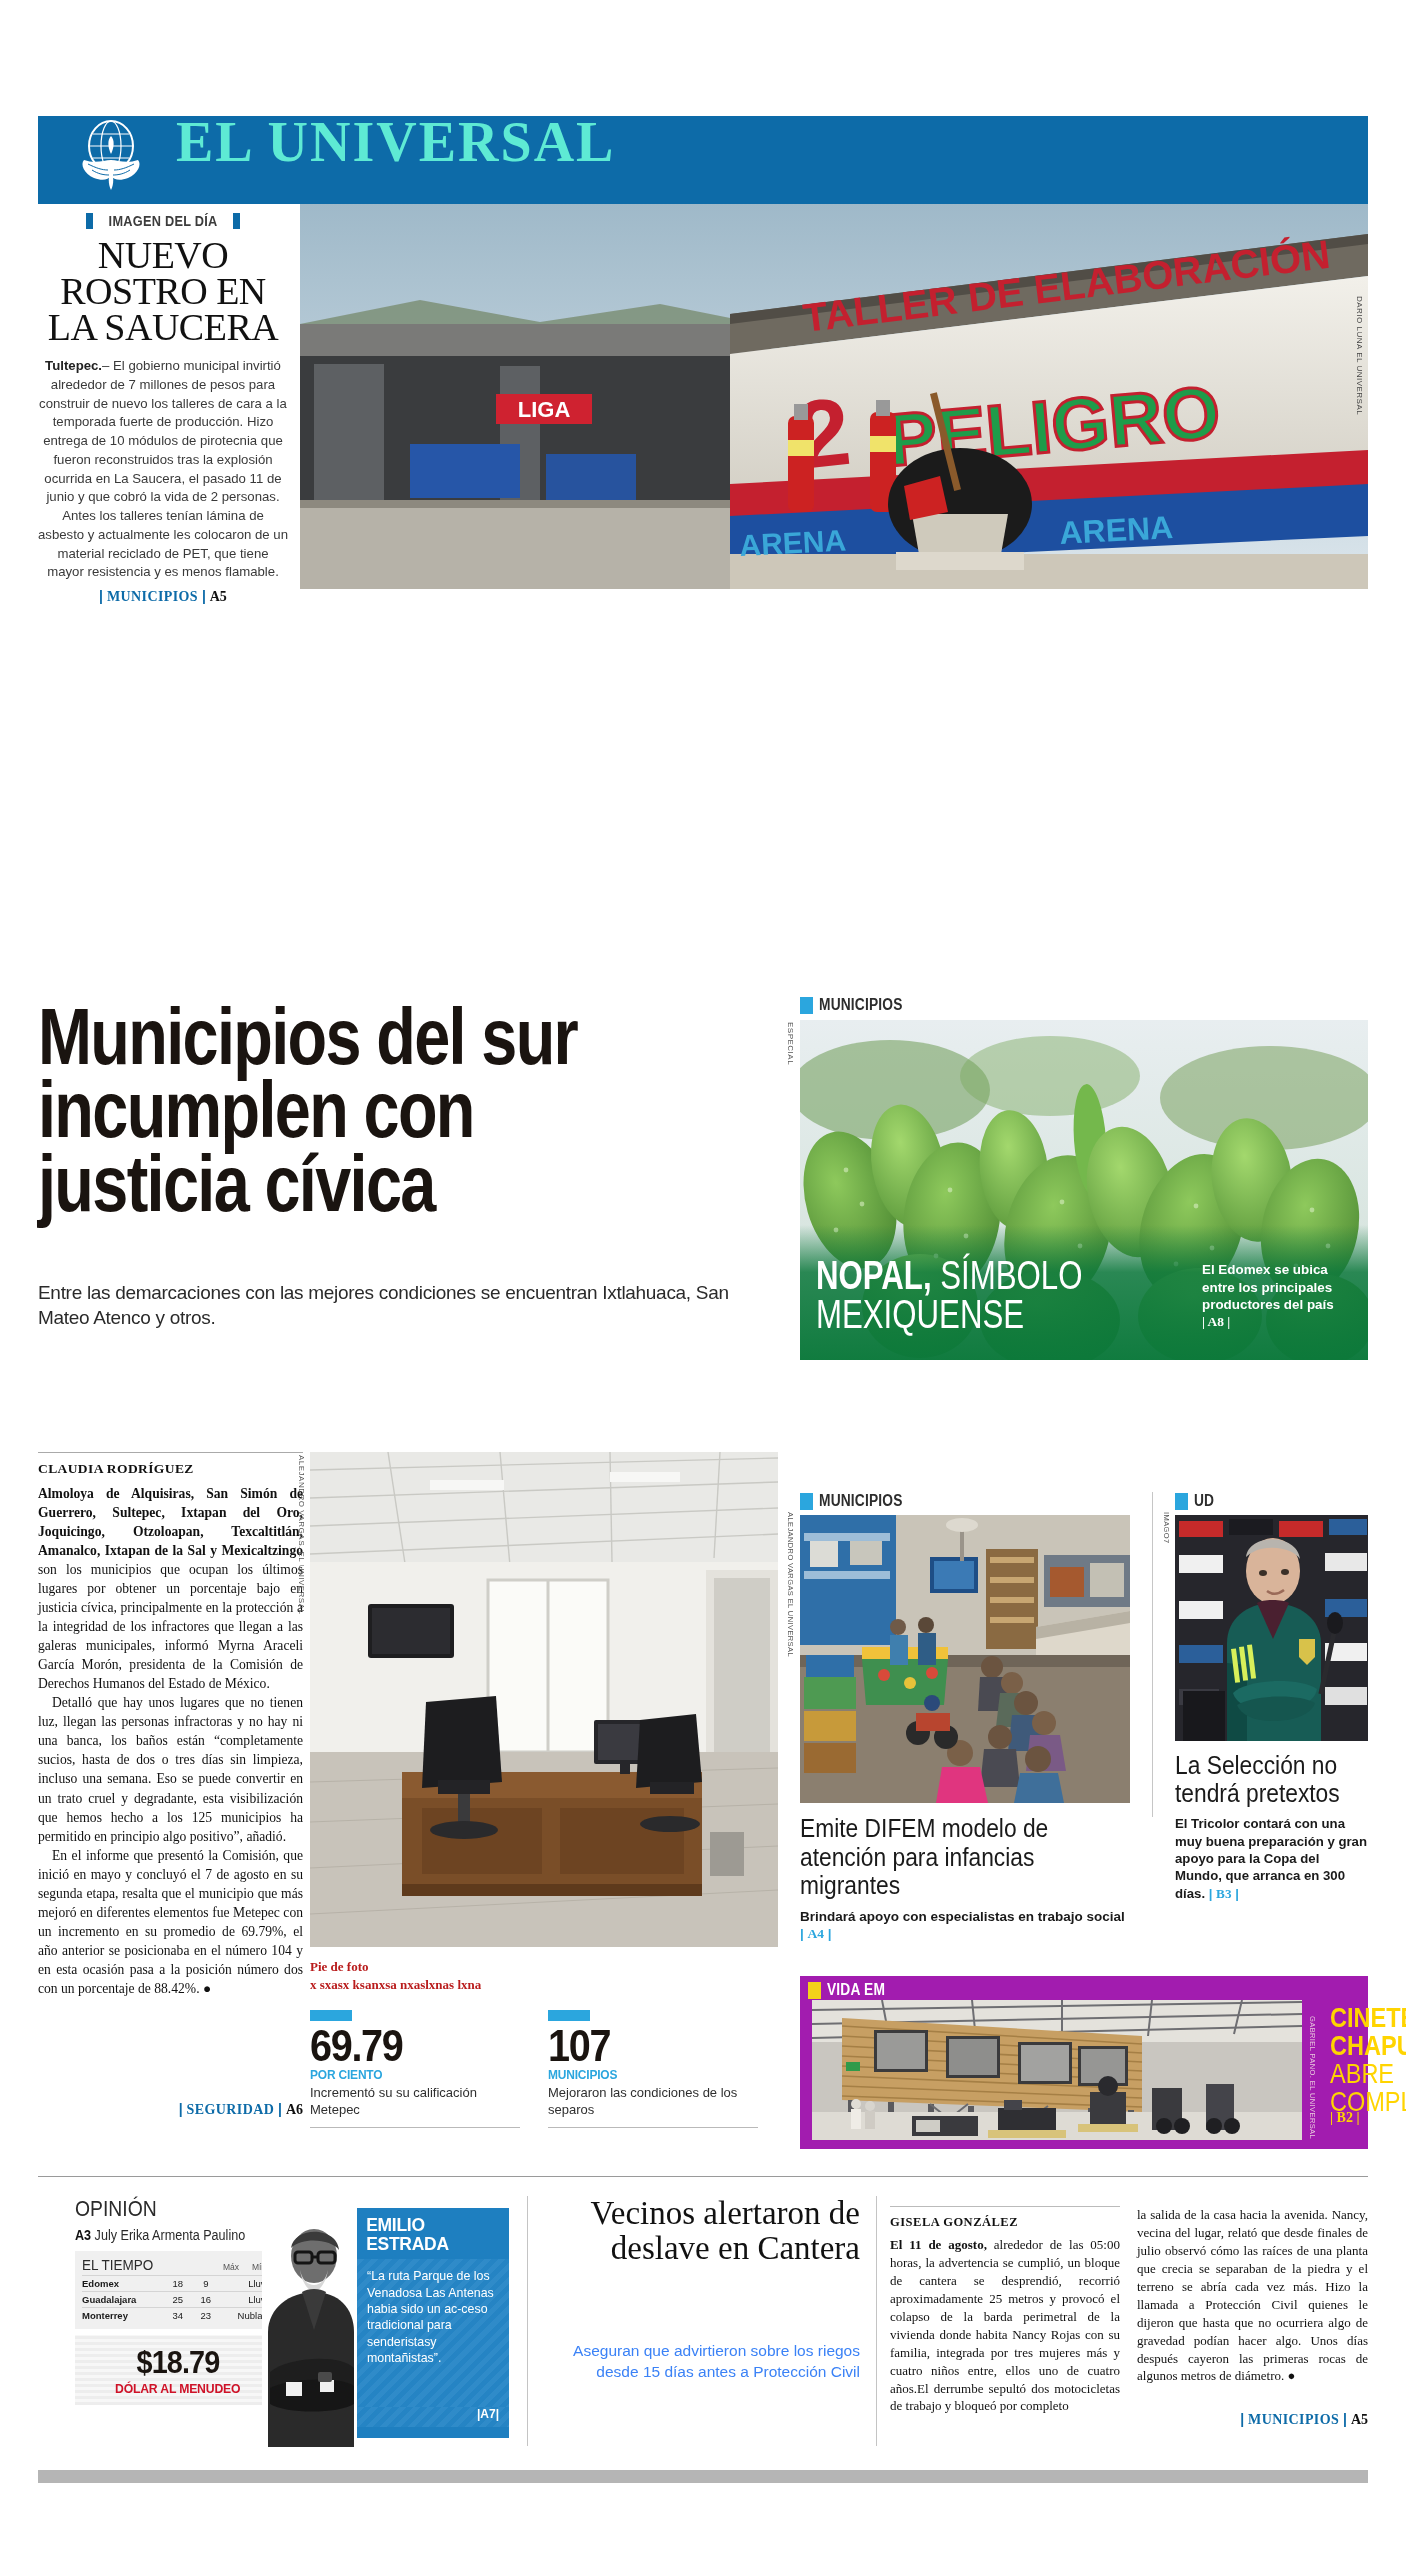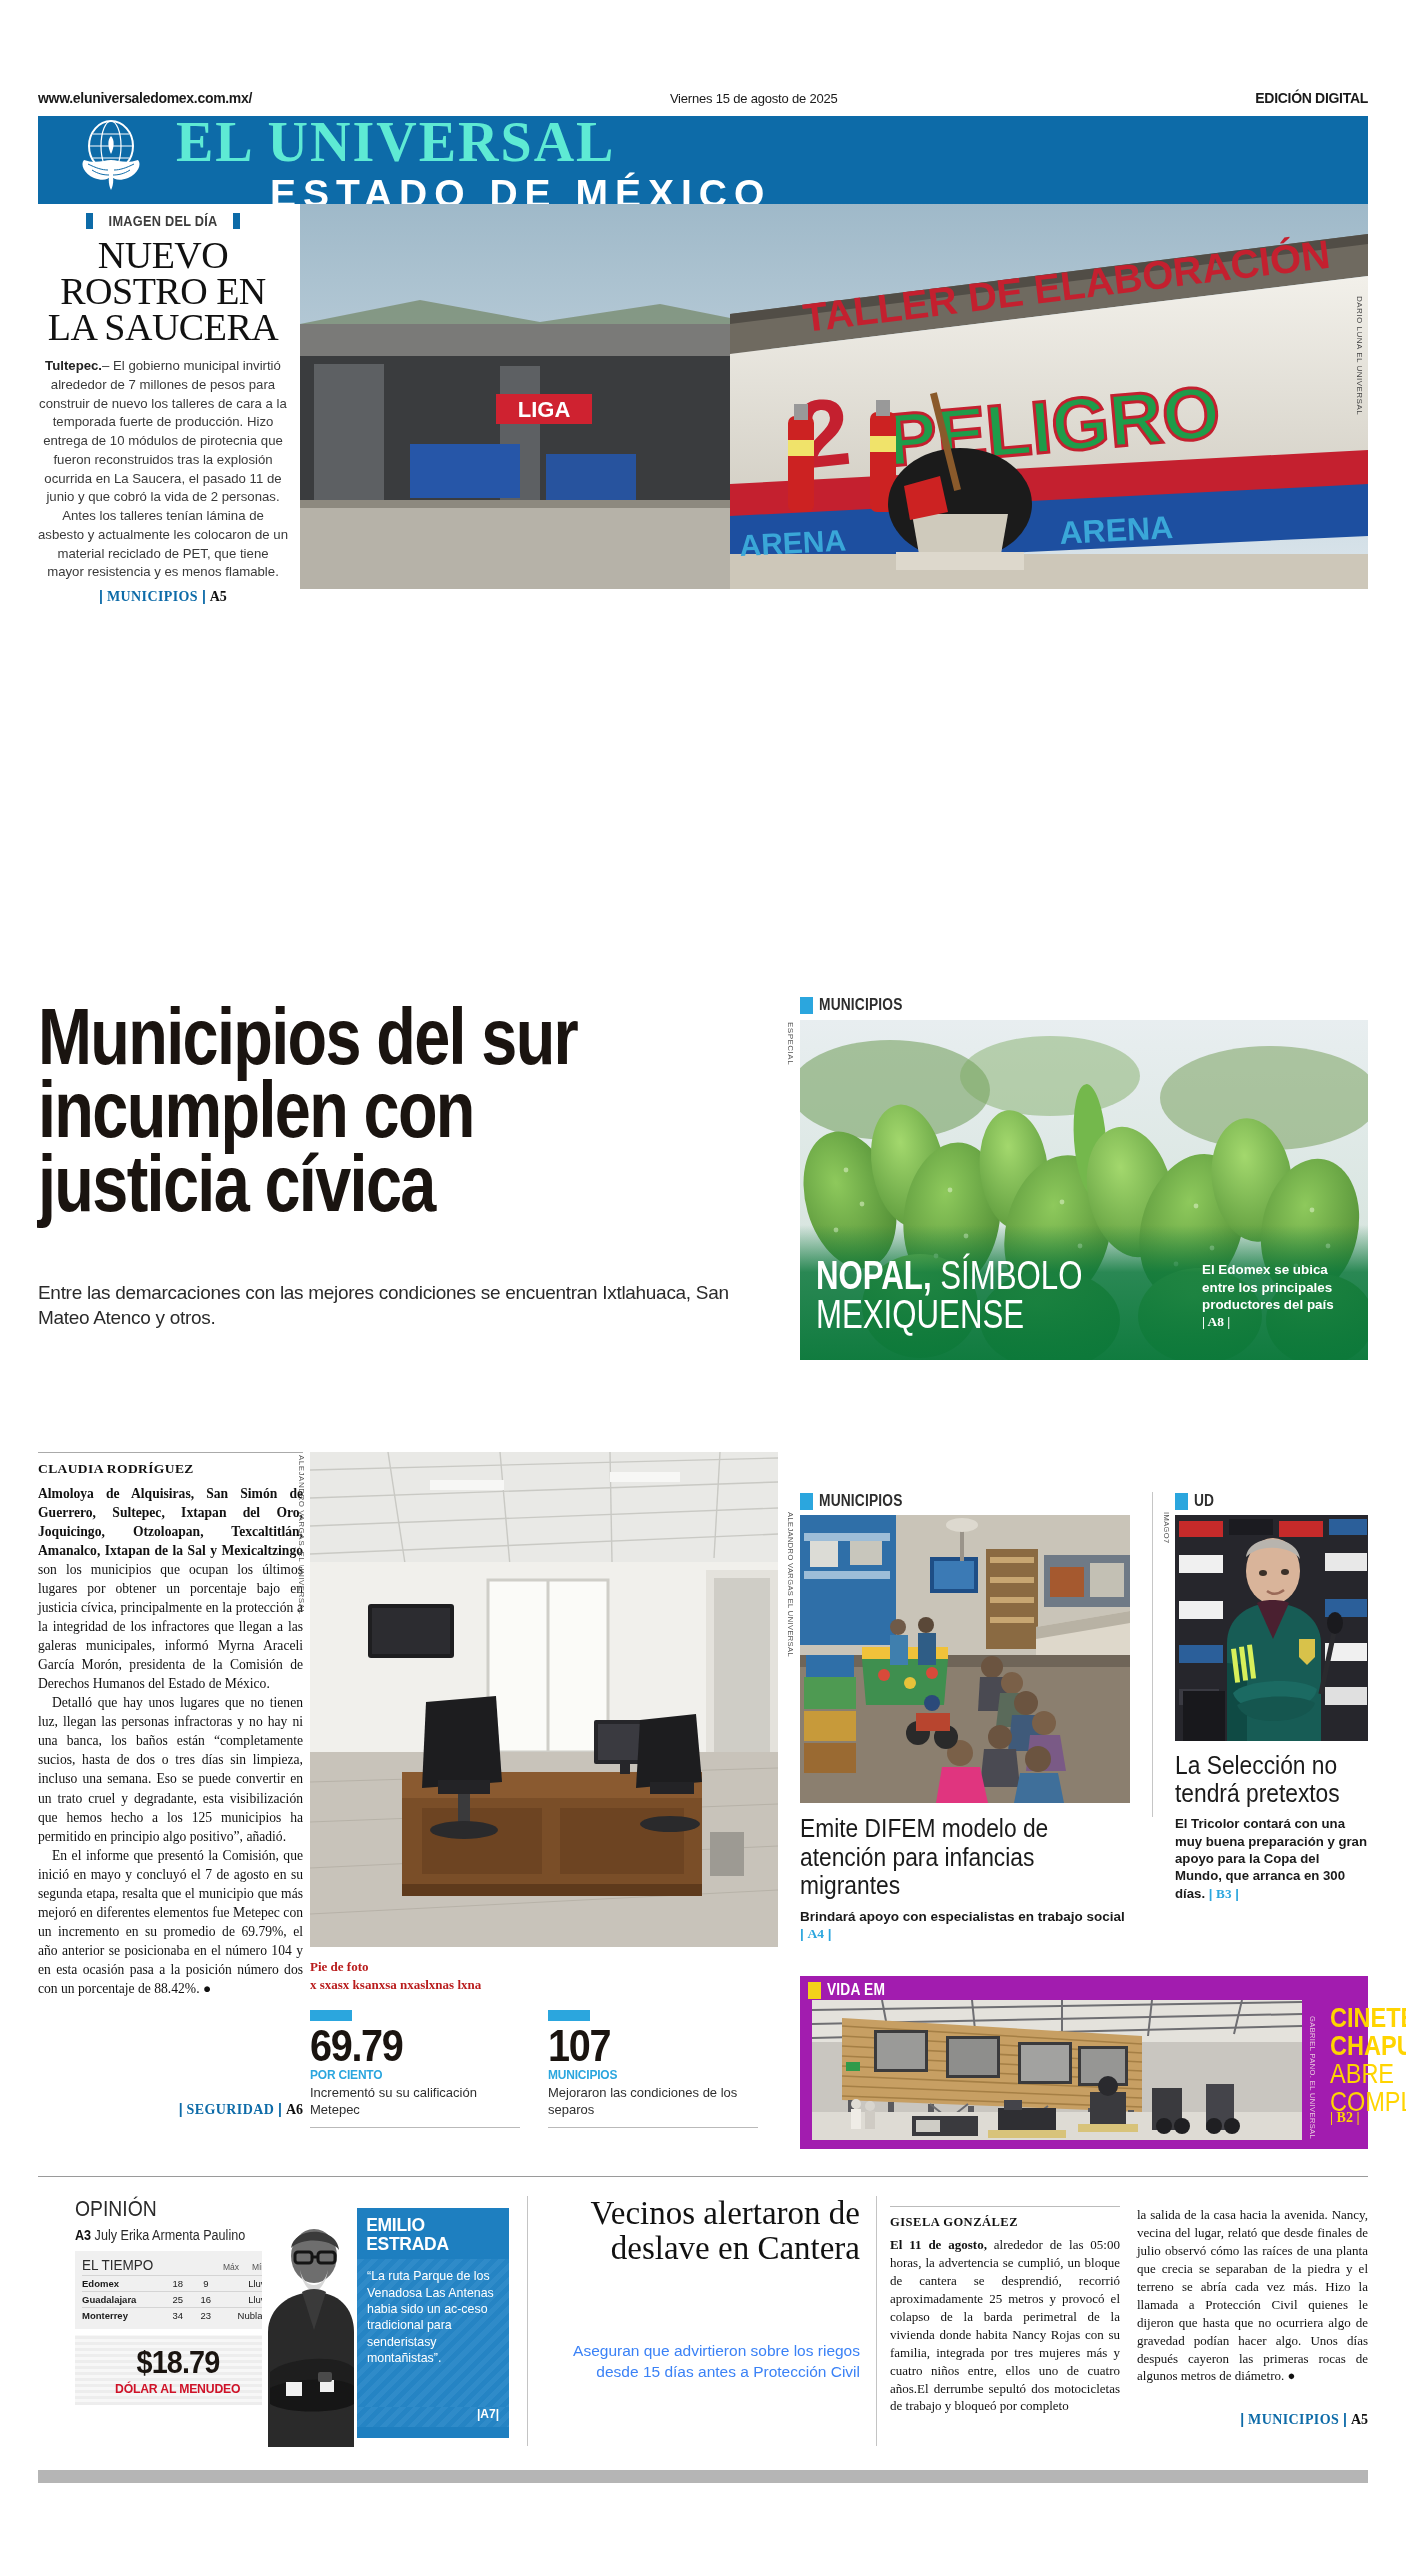--- a/index.html
+++ b/index.html
@@ -321,45 +321,39 @@
   .footbar { position:absolute; left:38px; top:2470px; width:1330px; height:13px; background:#b5b5b5; }
 
   
   svg { display:block; }
 </style>
 </head>
 <body>
 
 <div class="page">
 
-  <div class="topbar">
-    <span class="url">www.eluniversaledomex.com.mx/</span>
-    <span class="date">Viernes 15 de agosto de 2025</span>
-    <span class="edition">EDICIÓN DIGITAL</span>
-  </div>
 
   <div class="masthead">
     <div class="masthead-logo">
       <svg width="86" height="80" viewBox="0 0 86 80">
         <ellipse cx="43" cy="26" rx="22" ry="25" fill="none" stroke="#fff" stroke-width="2"></ellipse>
         <ellipse cx="43" cy="26" rx="10" ry="25" fill="none" stroke="#fff" stroke-width="1.2"></ellipse>
         <line x1="21" y1="26" x2="65" y2="26" stroke="#fff" stroke-width="1.2"></line>
         <line x1="25" y1="14" x2="61" y2="14" stroke="#fff" stroke-width="1"></line>
         <line x1="25" y1="38" x2="61" y2="38" stroke="#fff" stroke-width="1"></line>
         <path d="M43 16 C47 20 46 28 43 34 C40 28 39 20 43 16Z" fill="#fff"></path>
         <path d="M43 40 C50 40 58 44 70 40 C74 44 70 54 60 58 C52 61 46 60 43 56 C40 60 34 61 26 58 C16 54 12 44 16 40 C28 44 36 40 43 40Z" fill="#fff"></path>
         <path d="M43 52 C46 56 46 64 43 70 C40 64 40 56 43 52Z" fill="#fff"></path>
         <path d="M20 44 C28 48 34 50 40 50" stroke="#0d6ba8" stroke-width="1" fill="none"></path>
         <path d="M66 44 C58 48 52 50 46 50" stroke="#0d6ba8" stroke-width="1" fill="none"></path>
         <path d="M24 50 C30 54 36 55 41 55" stroke="#0d6ba8" stroke-width="1" fill="none"></path>
         <path d="M62 50 C56 54 50 55 45 55" stroke="#0d6ba8" stroke-width="1" fill="none"></path>
       </svg>
     </div>
     <div class="masthead-title">EL UNIVERSAL</div>
-    <div class="masthead-sub">ESTADO DE MÉXICO</div>
   </div>
 
   <div class="hero-photo">
     <svg width="1068" height="385" viewBox="0 0 1068 385" preserveAspectRatio="none">
       <defs>
         <linearGradient id="sky" x1="0" y1="0" x2="0" y2="1">
           <stop offset="0%" stop-color="#9fb9c9"></stop>
             <stop offset="100%" stop-color="#dce6ec"></stop>
         </linearGradient>
         <linearGradient id="wallg" x1="0" y1="0" x2="0" y2="1">

